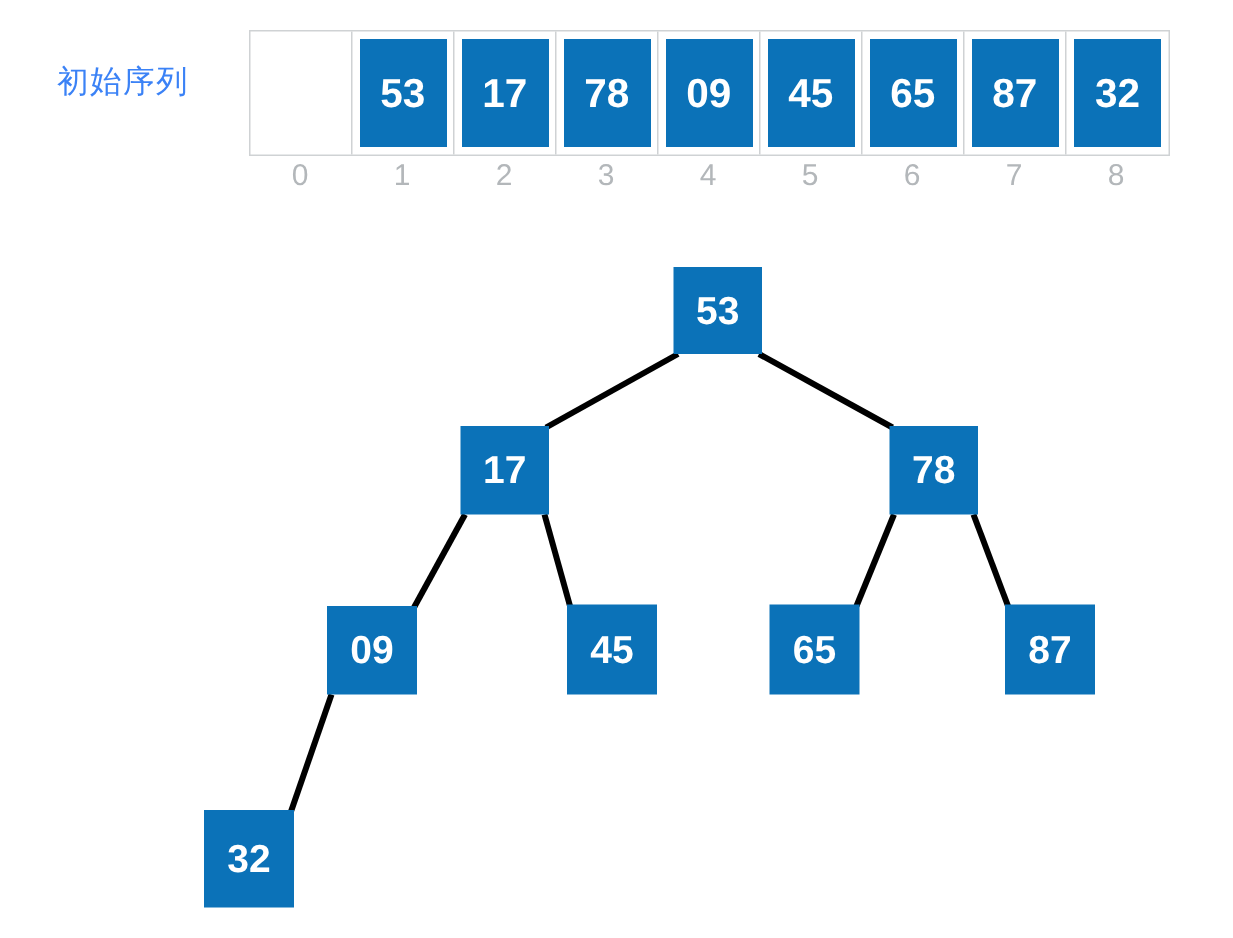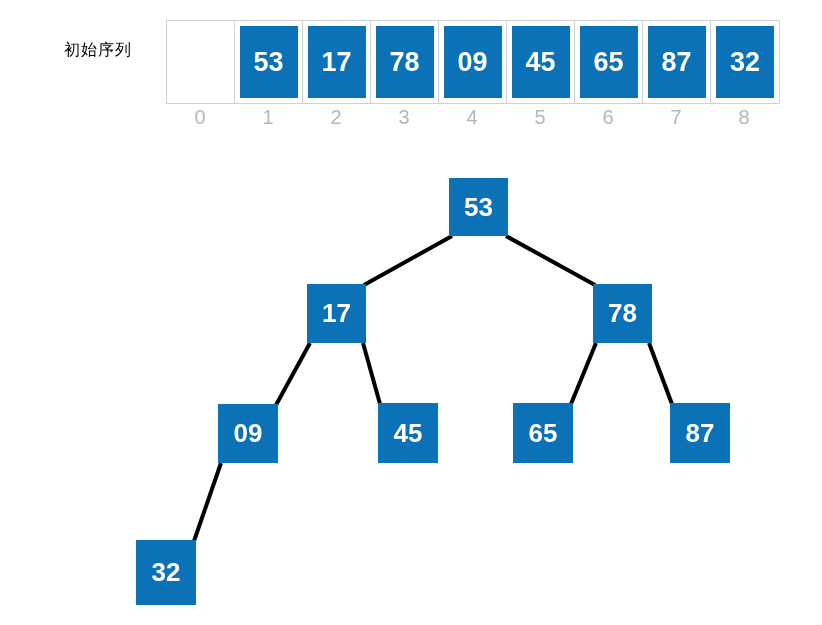--- a/index.html
+++ b/index.html
@@ -23,25 +23,24 @@
     width: 822px;
     height: 625px;
   }
 
   
   .array-label {
     position: absolute;
     left: 38px;
     top: 40px;
     width: 120px;
-    font-size: 16px;
-    color: #000000;
+    font-size: 21px;
+    color: #3b82f6;
     letter-spacing: 1px;
     white-space: nowrap;
-    text-align: center;
   }
 
   .array-frame {
     position: absolute;
     left: 166px;
     top: 20px;
     height: 84px;
     display: flex;
     border: 1px solid #cfd2d4;
     box-sizing: border-box;

